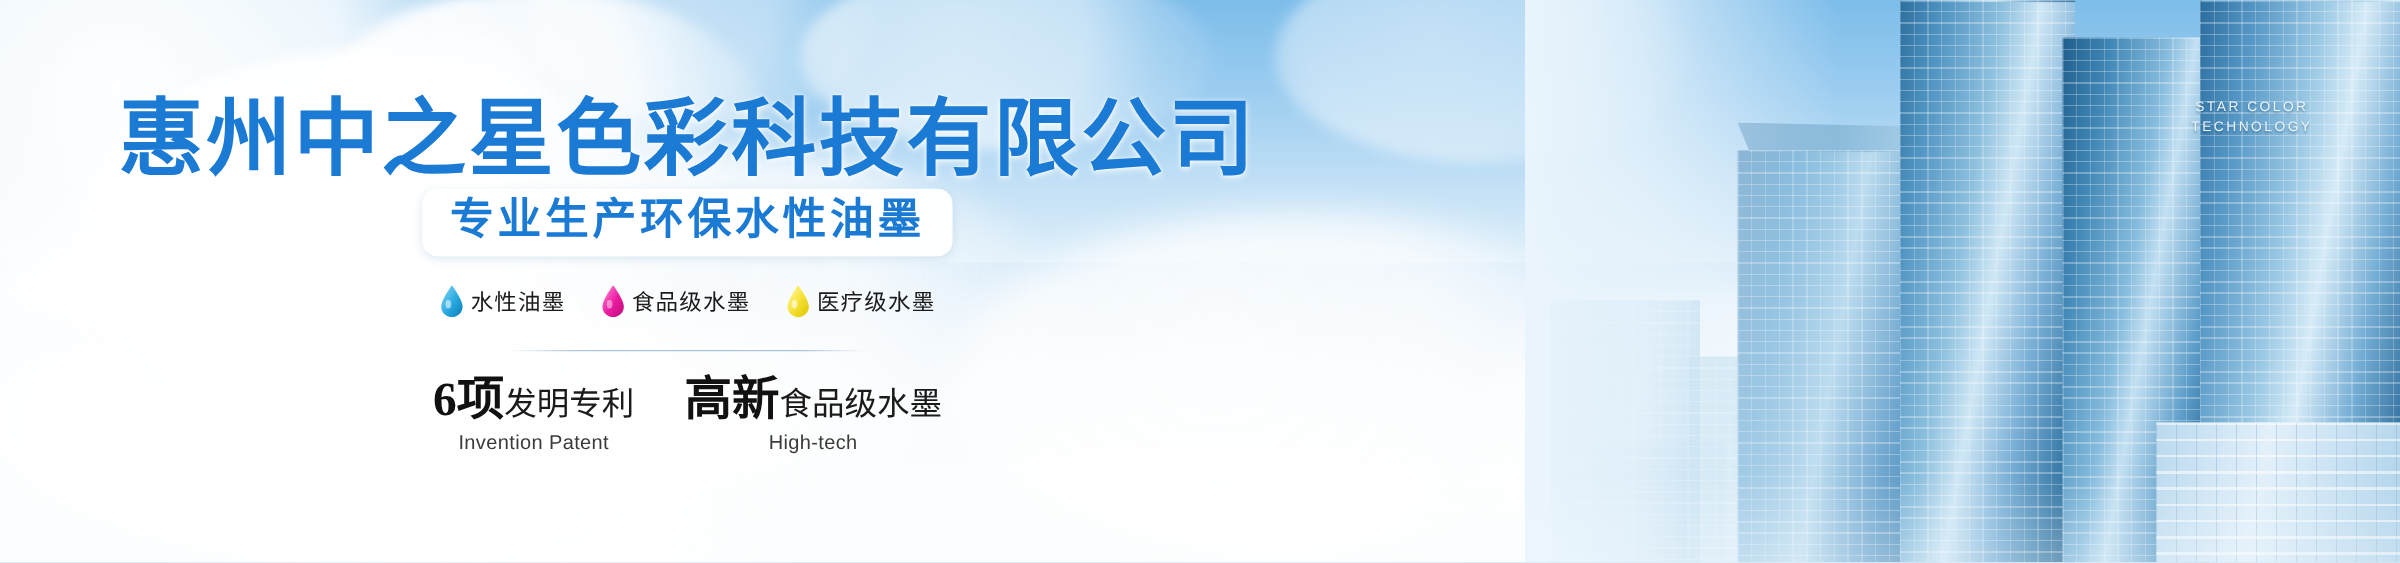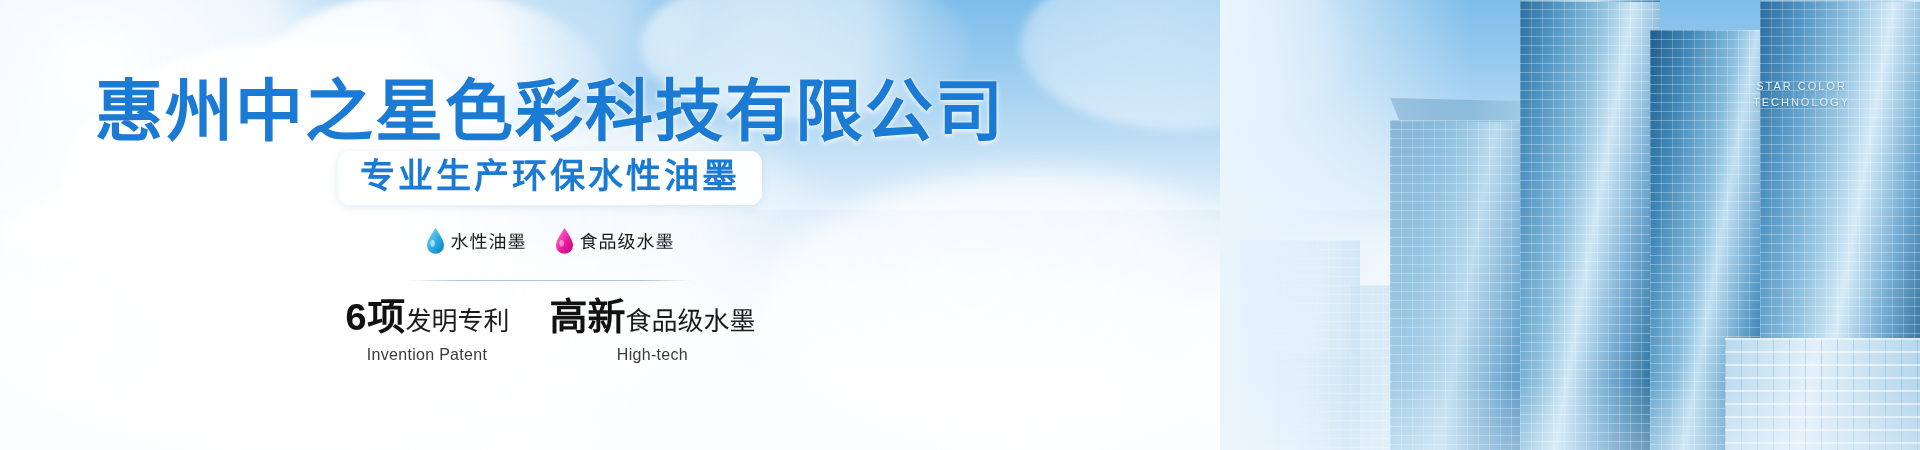--- a/index.html
+++ b/index.html
@@ -218,21 +218,21 @@
   }
 
   .badges {
     margin-top:20px;
     display:flex; align-items:flex-start; gap:40px;
   }
   .badge { text-align:center; }
   .badge-cn {
     white-space:nowrap;
     line-height:1;
-    font-family:Liberation Mono, monospace;
+    font-family:Liberation Serif, serif;
   }
   .badge-big {
     font-size:38px; font-weight:bold; color:#111; letter-spacing:0px;
   }
   .badge-small {
     font-size:26px; font-weight:500; color:#1b1b1b; letter-spacing:0px;
   }
   .badge-en {
     margin-top:7px;
     font-size:16px;
@@ -336,20 +336,34 @@
                 <stop offset="55%" stop-color="#ec1aa0"></stop>
                 <stop offset="100%" stop-color="#b80d79"></stop>
           </linearGradient>
             </defs>
           <path d="M10 1 C10 1 1 13 1 19 a9 9 0 0 0 18 0 C19 13 10 1 10 1 Z" fill="url(#g1)"></path>
           <ellipse cx="7" cy="17" rx="2.4" ry="3.6" fill="rgba(255,255,255,.45)"></ellipse>
         </svg>
         <span class="feature-label">食品级水墨</span>
       </div>
 
+      <div class="feature">
+        <svg class="drop" viewBox="0 0 20 28">
+          <defs>
+              <linearGradient id="g2" x1="0" y1="0" x2="1" y2="1">
+            <stop offset="0%" stop-color="#fffbb0"></stop>
+                <stop offset="55%" stop-color="#f5e032"></stop>
+                <stop offset="100%" stop-color="#ddc400"></stop>
+          </linearGradient>
+            </defs>
+          <path d="M10 1 C10 1 1 13 1 19 a9 9 0 0 0 18 0 C19 13 10 1 10 1 Z" fill="url(#g2)"></path>
+          <ellipse cx="7" cy="17" rx="2.4" ry="3.6" fill="rgba(255,255,255,.6)"></ellipse>
+        </svg>
+        <span class="feature-label">医疗级水墨</span>
+      </div>
 
     </div>
 
     <div class="divider"></div>
 
     <div class="badges">
 
       <div class="badge">
         <div class="badge-cn">
           <span class="badge-big">6项</span><span class="badge-small">发明专利</span>

